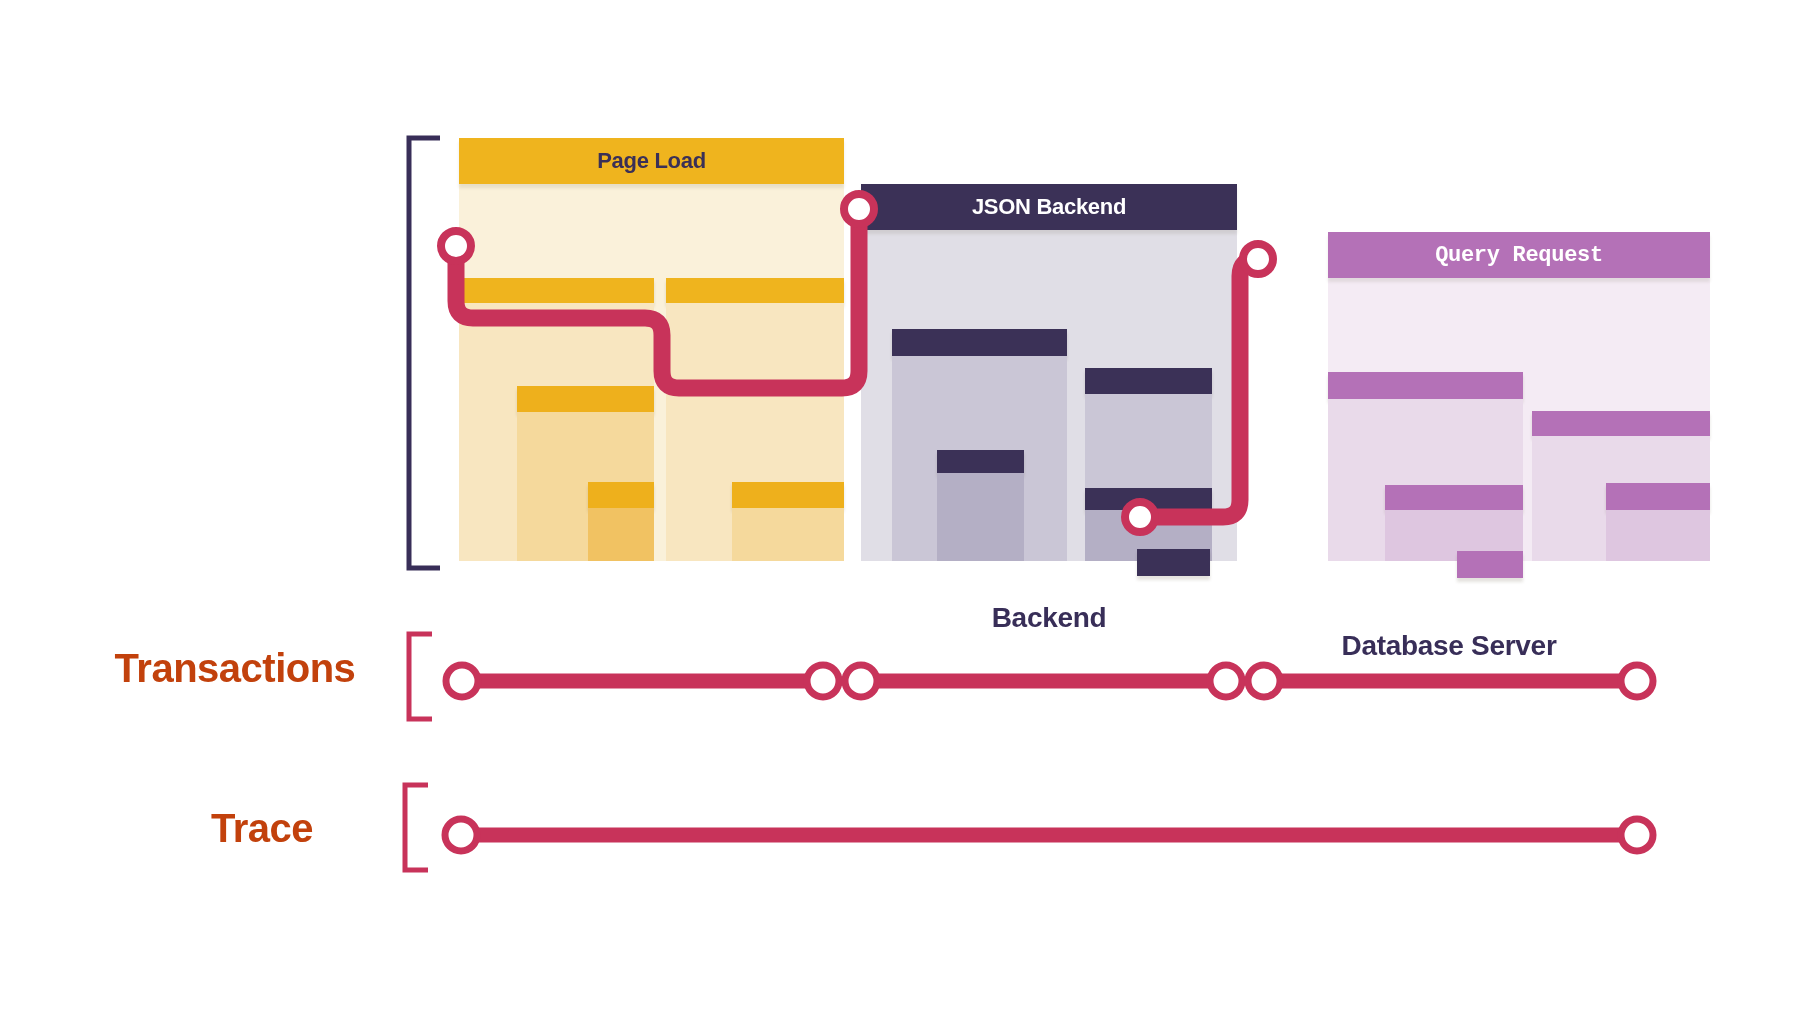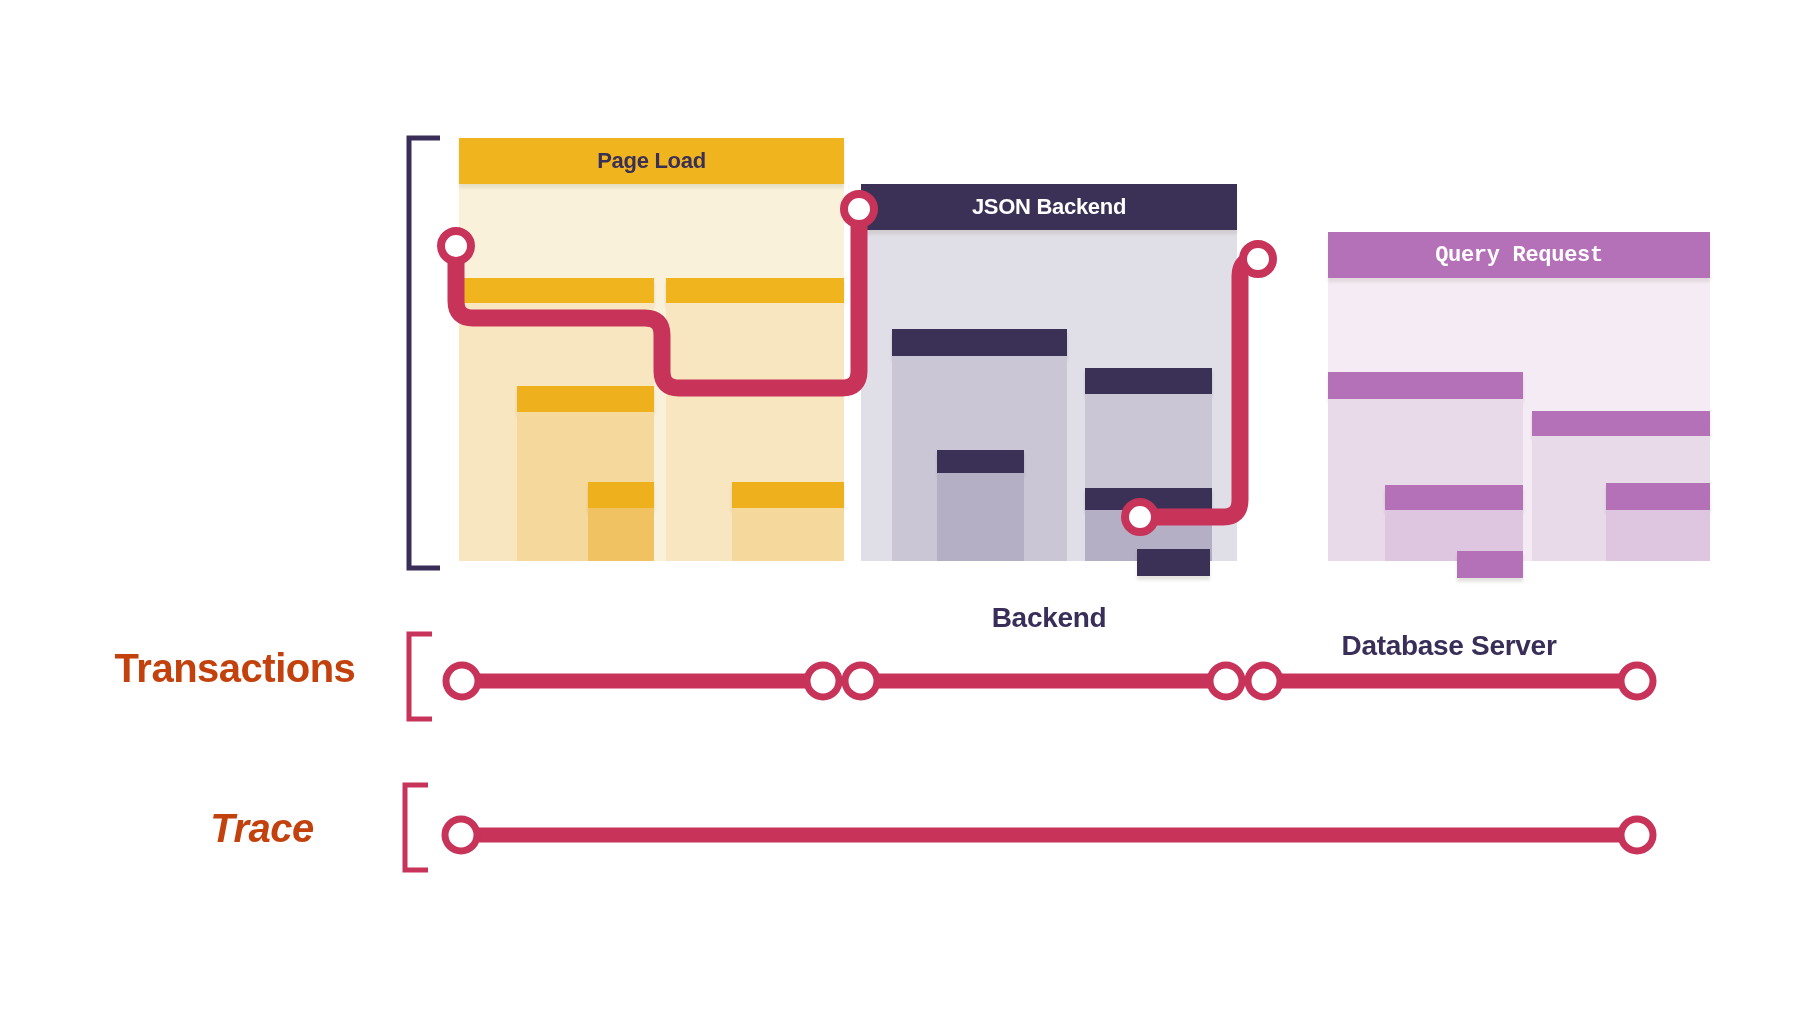--- a/index.html
+++ b/index.html
@@ -138,21 +138,21 @@
         <div class="shead purp-h" style="height:27px;"></div>
         <div class="sbody dots-purp" style="top:27px;background:#dec6e0;"></div>
       </div>
     </div>
   </div>
 
   <div class="caption" style="left:861px;top:602px;width:376px;">Backend</div>
   <div class="caption" style="left:1258px;top:602px;width:382px;margin-top:28px;">Database Server</div>
 
   <div class="side-label lbl-red" style="left:60px;top:646px;width:350px;font-size:40px;">Transactions</div>
-  <div class="side-label lbl-red" style="left:137px;top:806px;width:250px;font-size:40px;font-style:italic;">Trace</div>
+  <div class="side-label lbl-red" style="left:137px;top:806px;width:250px;font-size:40px;">Trace</div>
 
   <svg class="overlay" width="1800" height="1031" viewBox="0 0 1800 1031">
 
     <path d="M440,138 L409,138 L409,568 L440,568" fill="none" stroke="#382e58" stroke-width="5"></path>
 
     <path d="M432,634 L409,634 L409,719 L432,719" fill="none" stroke="#c8335a" stroke-width="5"></path>
 
     <path d="M428,785 L405,785 L405,870 L428,870" fill="none" stroke="#c8335a" stroke-width="5"></path>
 
     <path d="M456,246 L456,301 Q456,318 473,318 L645,318 Q662,318 662,335 L662,371

